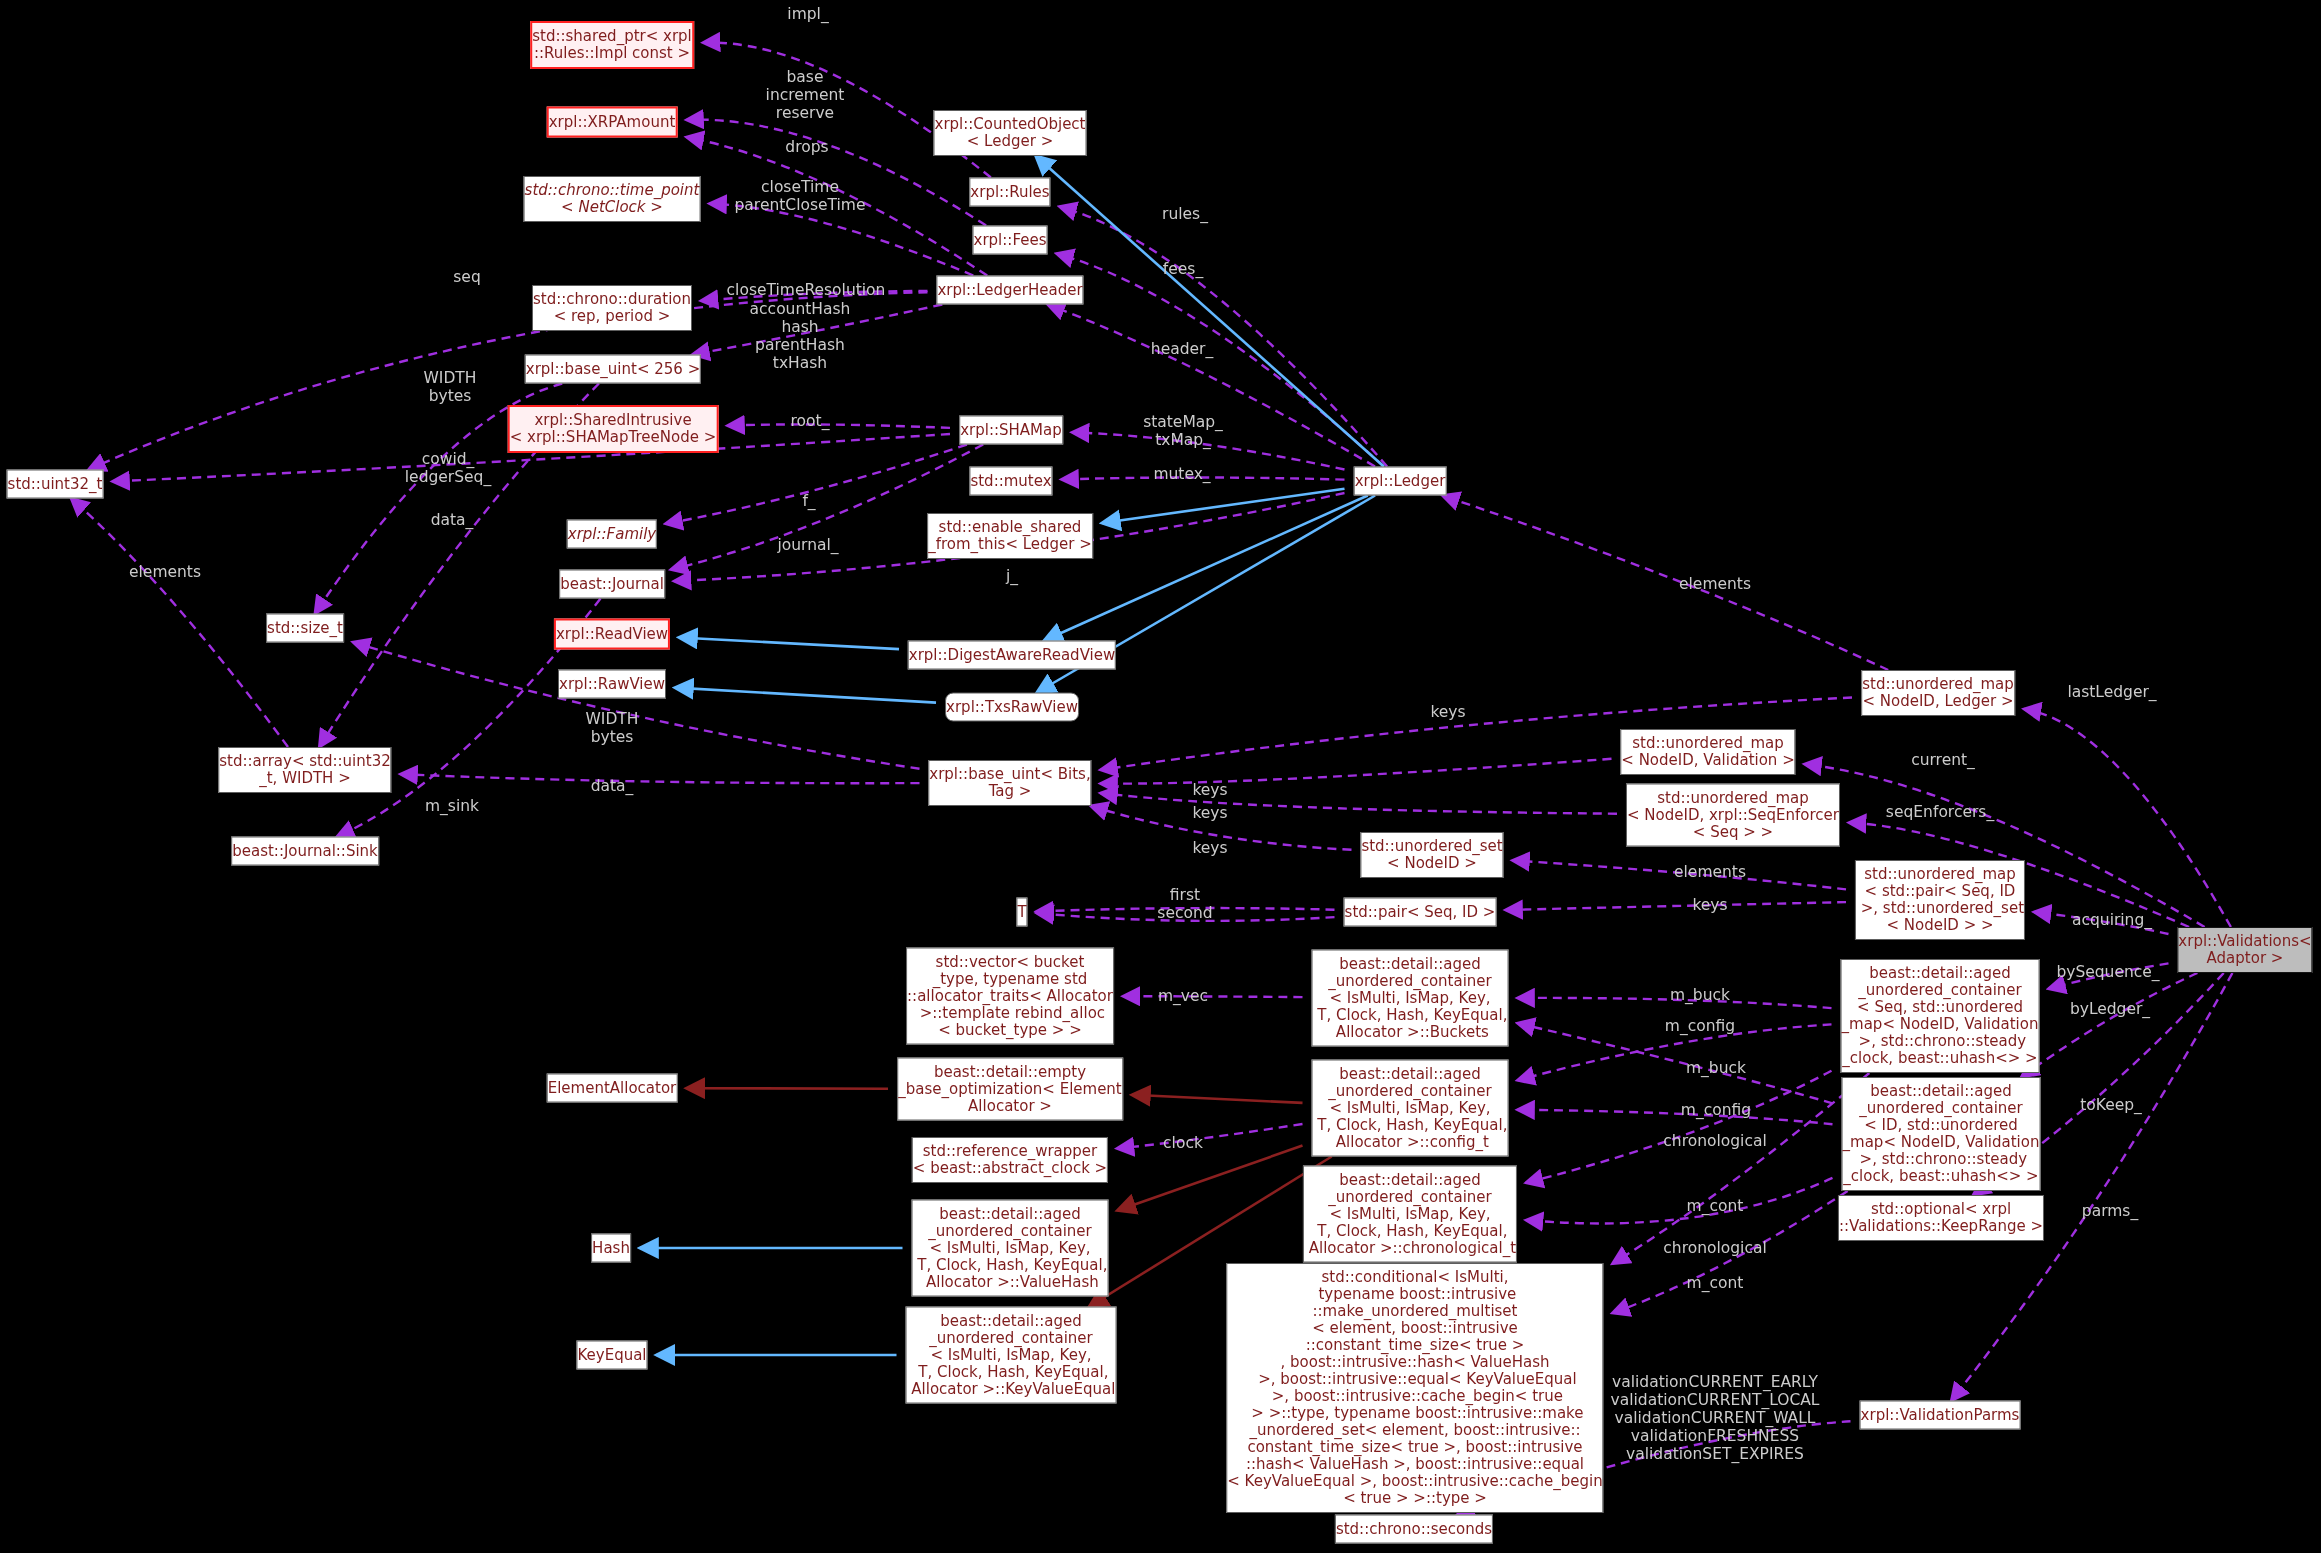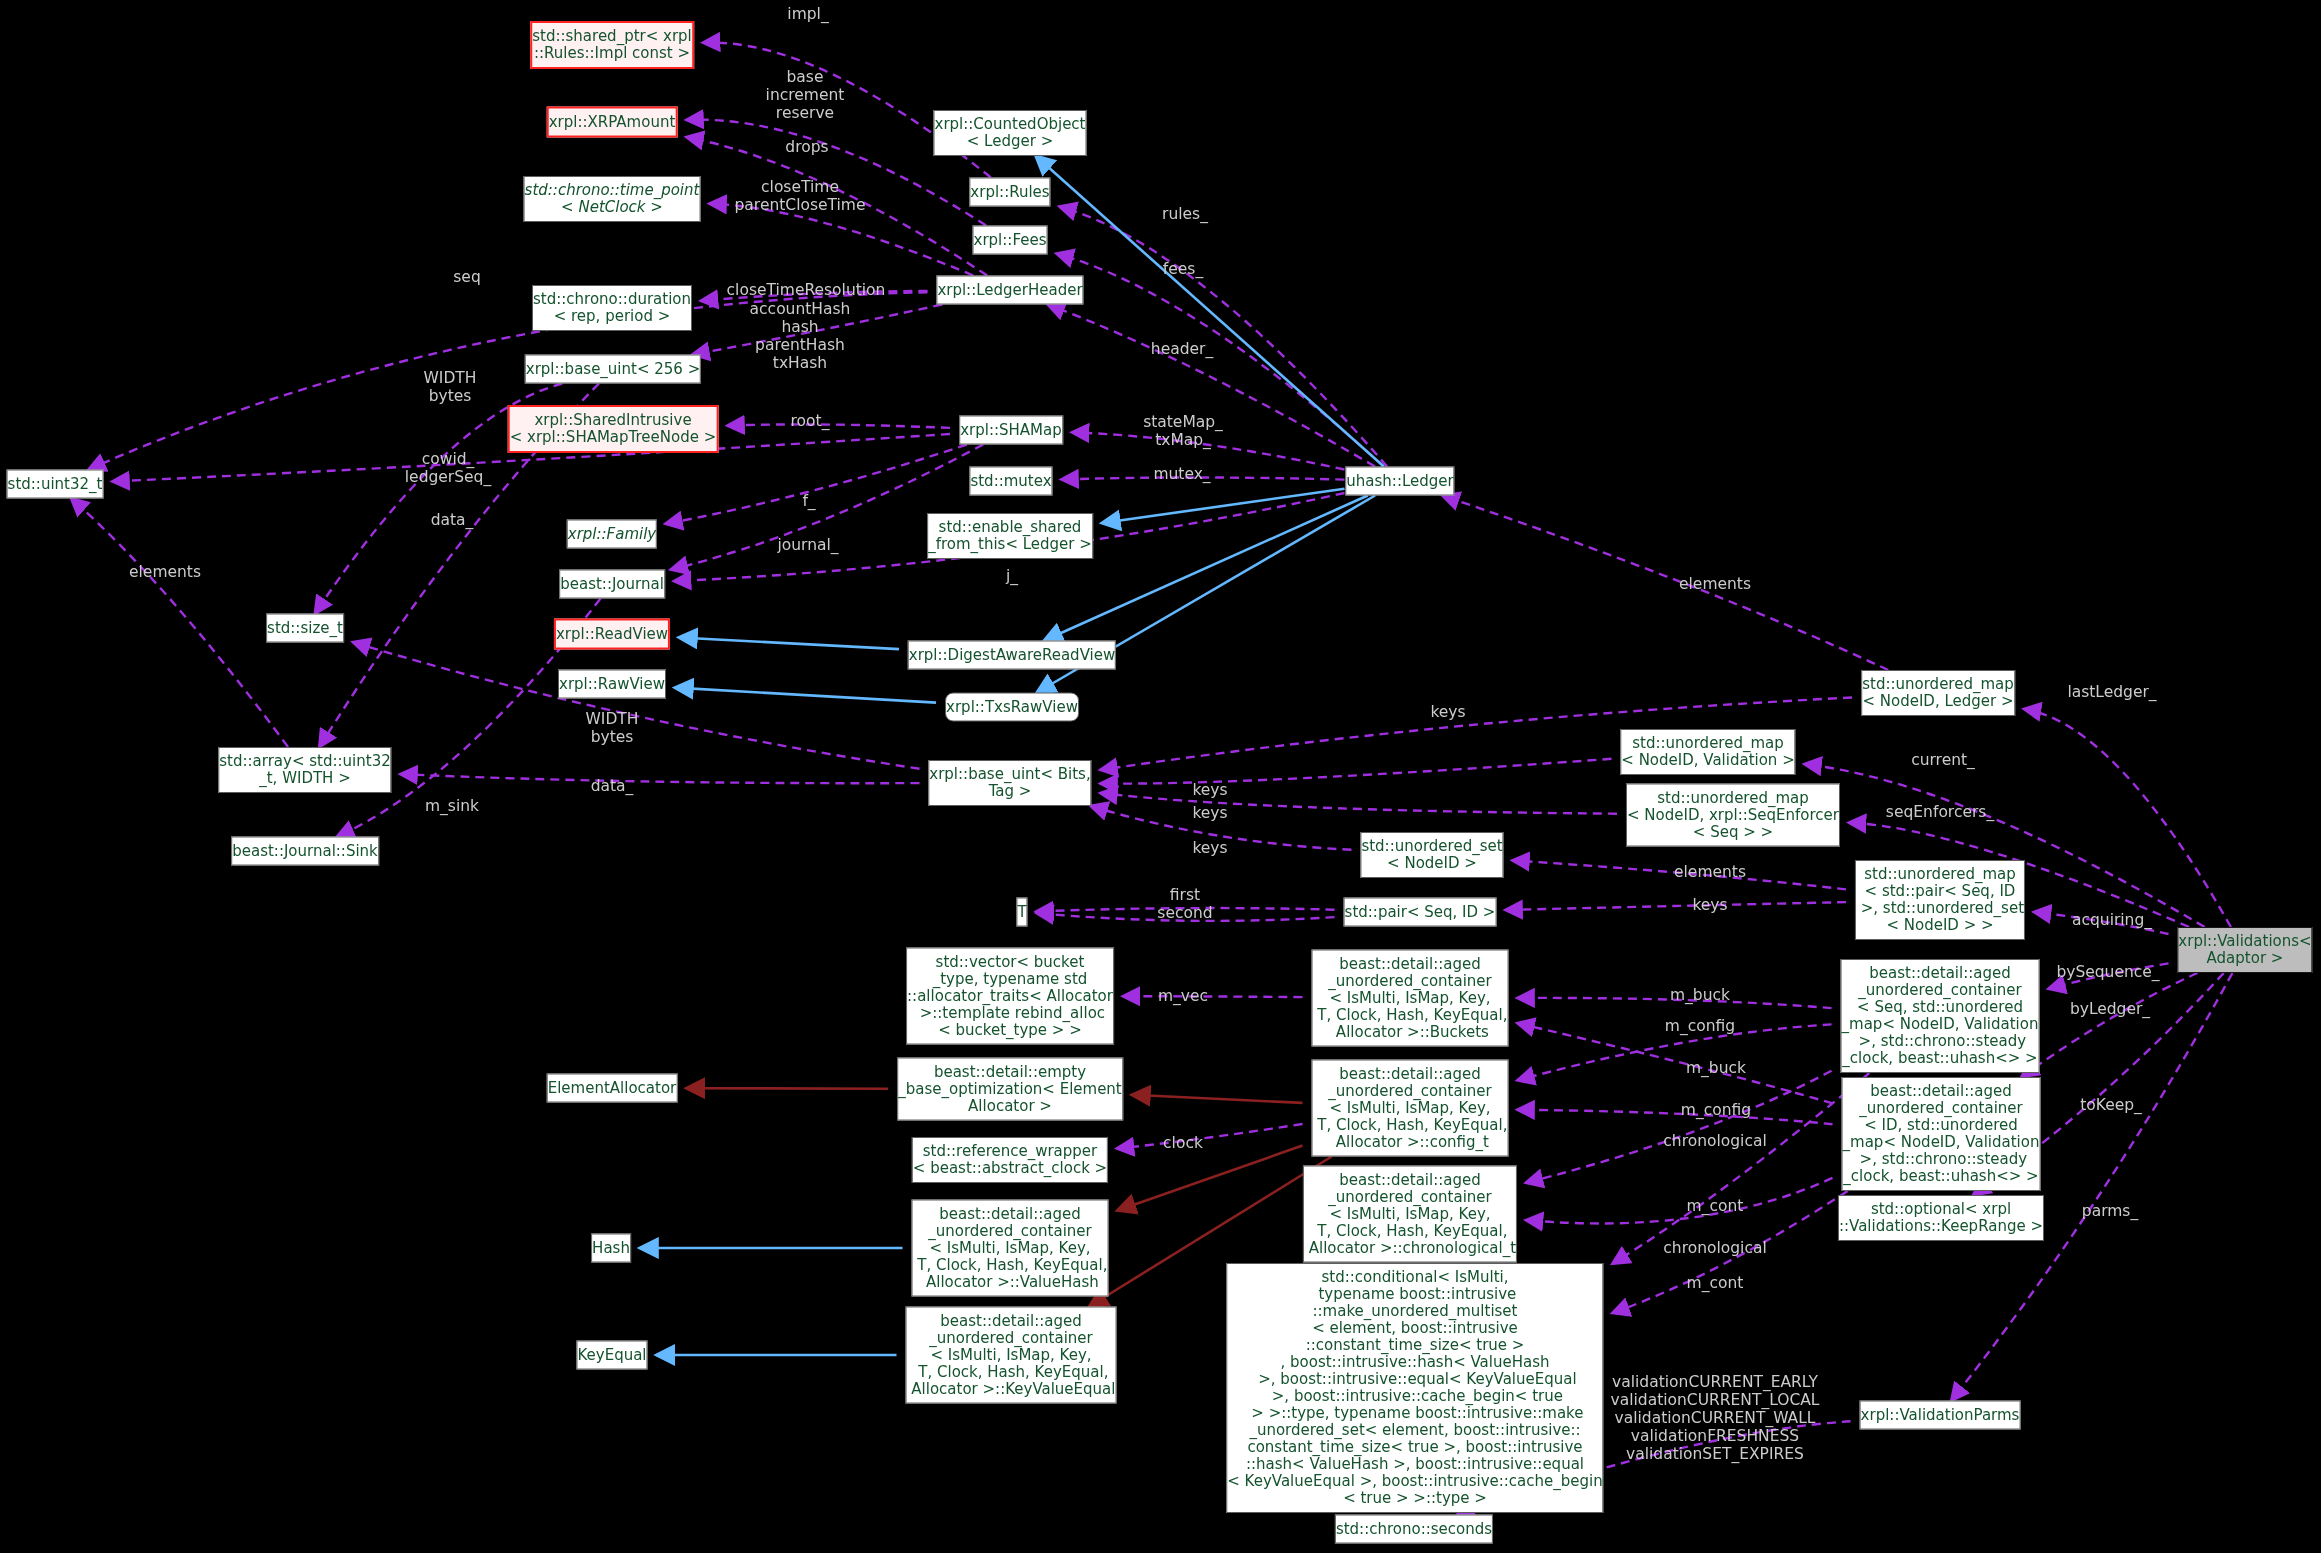--- a/index.html
+++ b/index.html
@@ -4,21 +4,21 @@
 <style>
   html,body{margin:0;padding:0;background:#000;}
   #stage{position:relative;width:2321px;height:1553px;background:#000000;overflow:hidden;
          font-family:"DejaVu Sans", sans-serif;}
   #edge-layer{position:absolute;left:0;top:0;z-index:0;}
   .edge-m{stroke:#A02FE0;stroke-width:2.4;stroke-dasharray:9 6;fill:none;}
   .edge-i{stroke:#63B8FF;stroke-width:2.6;fill:none;}
   .edge-p{stroke:#8B2020;stroke-width:2.6;fill:none;}
   .node{position:absolute;transform:translate(-50%,-50%);z-index:2;
         white-space:pre;text-align:center;font-size:15px;line-height:17px;
-        color:#14532d;padding:5px 0;background:#FFFFFF;border:1.6px solid #5E5E5E;}
+        color:#7f1d1d;padding:5px 0;background:#FFFFFF;border:1.6px solid #5E5E5E;}
   .node.red{border:2px solid #FF2020;background:#FFF0F2;}
   .node.main{background:#BDBDBD;border:1.6px solid #151515;}
   .elabel{position:absolute;transform:translate(-50%,-50%);z-index:1;
           white-space:pre;text-align:center;font-size:15.5px;line-height:18px;color:#CCCCCC;}
 </style>
 </head>
 <body>
 
 <div id="stage">
   <svg id="edge-layer" width="2321" height="1553">
@@ -120,21 +120,21 @@
 &lt; Ledger &gt;</div>
     <div class="node normal" style="left: 1010px; top: 192px;">xrpl::Rules</div>
     <div class="node normal" style="left: 1010px; top: 240px;">xrpl::Fees</div>
     <div class="node normal" style="left: 1010px; top: 290px;">xrpl::LedgerHeader</div>
     <div class="node normal" style="left: 1011px; top: 430px;">xrpl::SHAMap</div>
     <div class="node normal" style="left: 1011px; top: 481px;">std::mutex</div>
     <div class="node normal" style="left: 1010px; top: 536px;">std::enable_shared
 _from_this&lt; Ledger &gt;</div>
     <div class="node normal" style="left: 1012px; top: 655px;">xrpl::DigestAwareReadView</div>
     <div class="node normal" style="left: 1012px; top: 707px; border-radius: 8px;">xrpl::TxsRawView</div>
-    <div class="node normal" style="left: 1400px; top: 481px;">uhash::Ledger</div>
+    <div class="node normal" style="left: 1400px; top: 481px;">xrpl::Ledger</div>
     <div class="node normal" style="left: 1938px; top: 693px;">std::unordered_map
 &lt; NodeID, Ledger &gt;</div>
     <div class="node normal" style="left: 1708px; top: 752px;">std::unordered_map
 &lt; NodeID, Validation &gt;</div>
     <div class="node normal" style="left: 1733px; top: 815px;">std::unordered_map
 &lt; NodeID, xrpl::SeqEnforcer
 &lt; Seq &gt; &gt;</div>
     <div class="node normal" style="left: 1432px; top: 855px;">std::unordered_set
 &lt; NodeID &gt;</div>
     <div class="node normal" style="left: 1940px; top: 900px;">std::unordered_map

